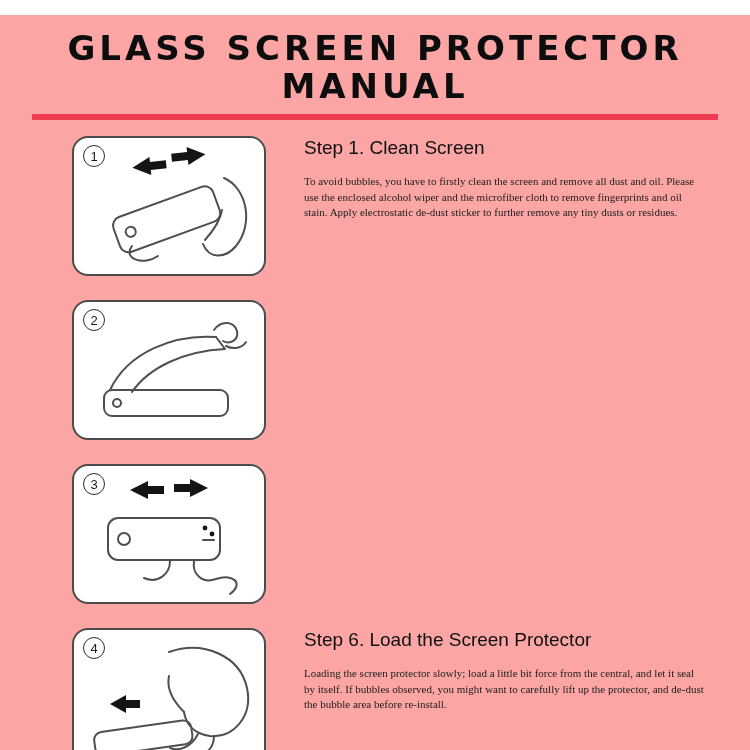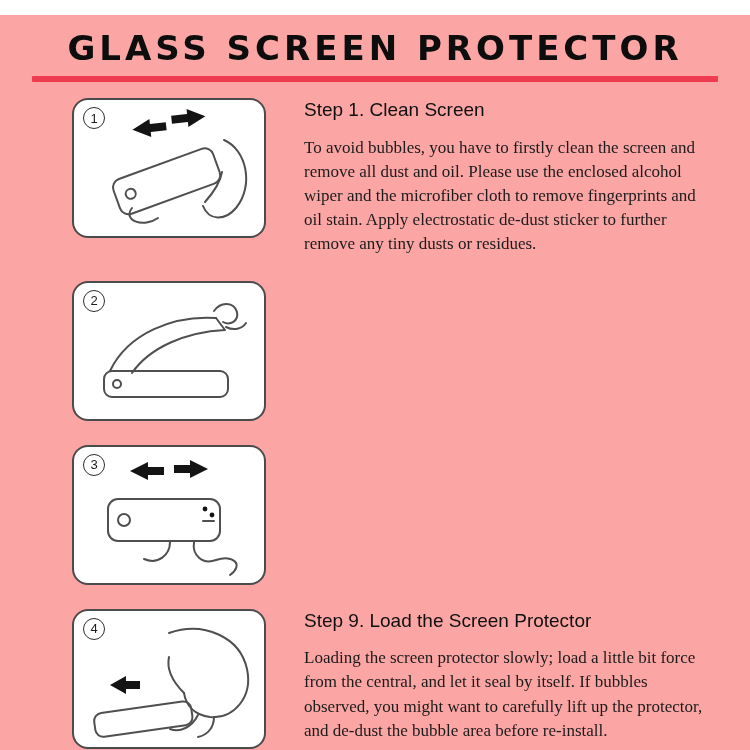--- a/index.html
+++ b/index.html
@@ -38,30 +38,31 @@
   .ar { fill:#141414; stroke:none; }
   .txt { width:400px; padding-top:1px; }
   .step-heading {
     margin:0 0 14px 0; color:#101010;
     font-family:"Liberation Sans", sans-serif;
     font-weight:normal; font-size:19px; line-height:1.2;
   }
   .step-body {
     margin:0; color:#1b1b1b;
     font-family:"Liberation Serif", serif;
-    font-size:17px; line-height:1.42;
+    font-size:11px; line-height:1.42;
   }
 </style>
 </head>
 <body>
 
 <div class="page">
 
   <header>
     <h1 class="title-line">GLASS SCREEN PROTECTOR</h1>
+    <h1 class="title-line">MANUAL</h1>
   </header>
 
   <div class="divider" style="background: rgb(238, 59, 80);"></div>
 
   <main class="steps">
 
     <section class="step">
       <div class="illus">
         <span class="num">1</span>
         <svg viewBox="0 0 190 136" aria-hidden="true">
@@ -141,19 +142,19 @@
           </g>
           <g>
             <path class="sk" d="M95 22 C130 10 166 26 173 58 C179 86 160 108 136 106 C120 104 112 94 110 82"></path>
             <path class="sk" d="M110 82 C100 72 92 60 95 46"></path>
             <path class="sk" d="M124 104 C118 116 106 122 96 118"></path>
             <path class="sk" d="M140 106 C140 116 134 124 124 126"></path>
           </g>
         </svg>
       </div>
       <div class="txt">
-        <h2 class="step-heading">Step 9. Load the Screen Protector</h2>
+        <h2 class="step-heading">Step 6. Load the Screen Protector</h2>
         <p class="step-body">Loading the screen protector slowly; load a little bit force from the central, and let it seal by itself. If bubbles observed, you might want to carefully lift up the protector, and de-dust the bubble area before re-install.</p>
       </div>
     </section>
 
   </main>
 </div>
 
 </body></html>

